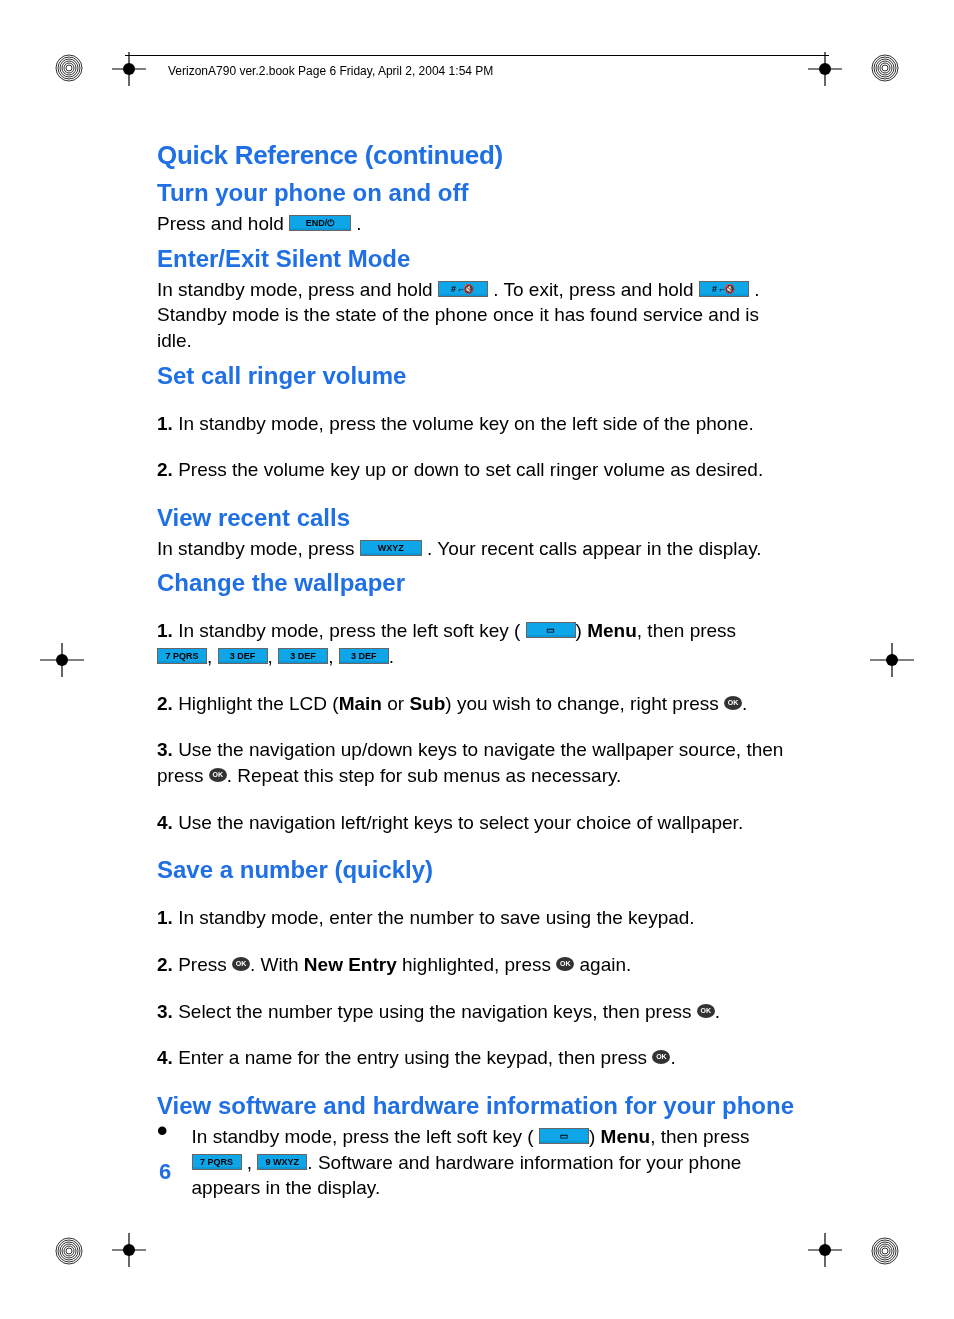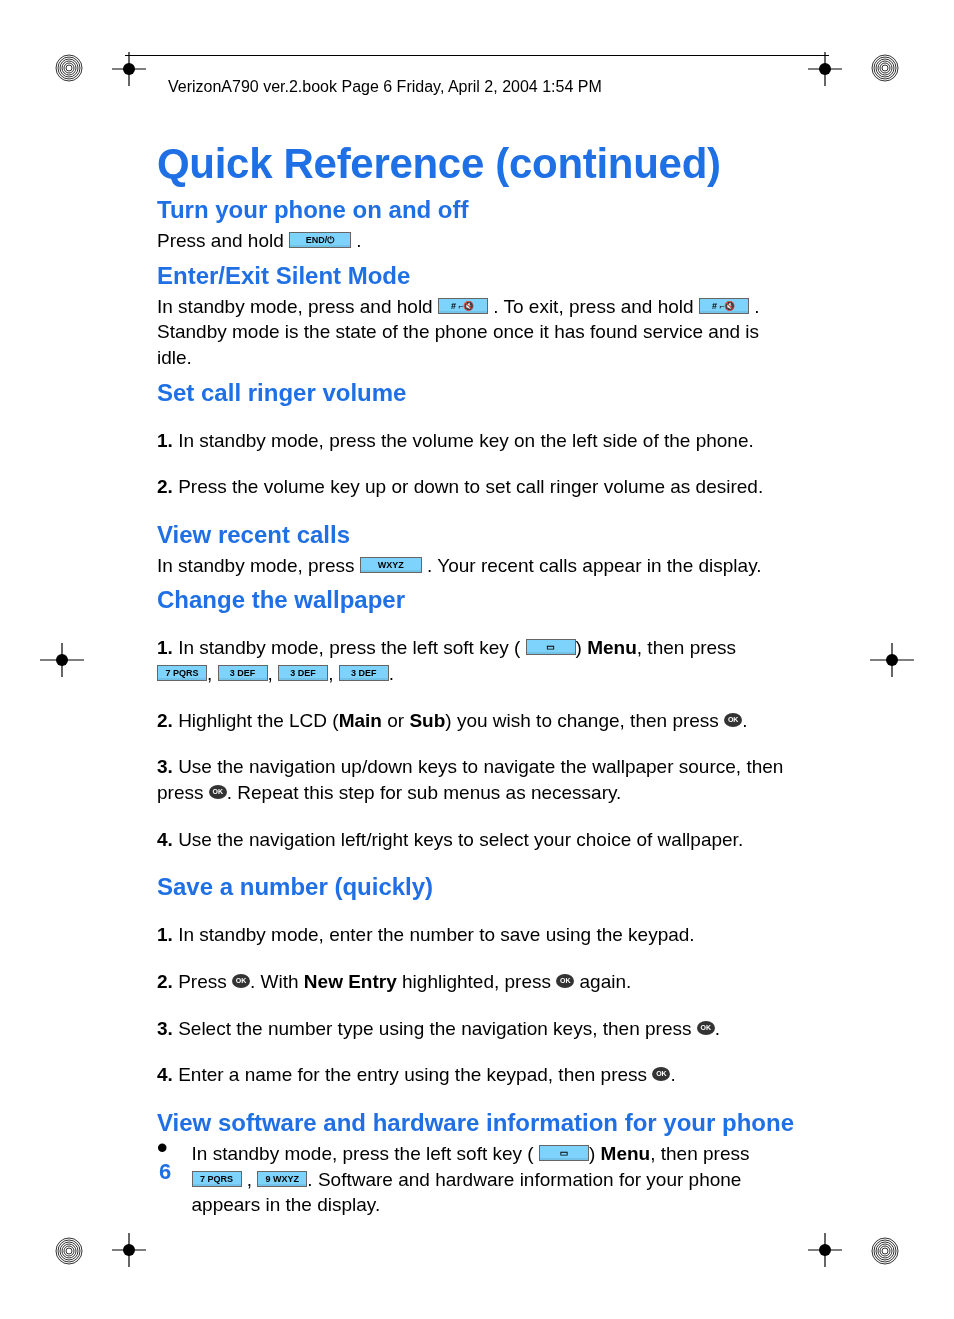--- a/index.html
+++ b/index.html
@@ -14,37 +14,37 @@
     position: relative;
   }
   .crop-marks { position: absolute; top: 0; left: 0; width: 100%; height: 100%; pointer-events: none; }
   .reg-mark { position: absolute; width: 28px; height: 28px; }
   .reg-mark circle { fill: none; stroke: #000; stroke-width: 0.8; }
   .crosshair { position: absolute; }
   .crosshair svg { display: block; }
   .crosshair line { stroke: #000; stroke-width: 1.2; }
   .crosshair circle { fill: #000; }
   .header-rule { position: absolute; left: 125px; top: 55px; width: 704px; border-top: 1px solid #000; }
-  .header-text { position: absolute; left: 168px; top: 78px; font-size: 16px; }
+  .header-text { position: absolute; left: 168px; top: 64px; font-size: 12px; }
   .content { position: absolute; left: 157px; top: 140px; width: 640px; }
-  h1 { color: #1f6fe5; font-weight: bold; font-size: 42px; margin: 0 0 4px 0; letter-spacing: -0.3px; }
+  h1 { color: #1f6fe5; font-weight: bold; font-size: 26px; margin: 0 0 4px 0; letter-spacing: -0.3px; }
   h2 { color: #1f6fe5; font-weight: bold; font-size: 24px; margin: 8px 0 4px 0; }
   p, li { line-height: 1.35; }
   p { margin: 4px 0 6px 0; }
   ol { margin: 4px 0 4px 0; padding-left: 0; list-style: none; }
   ol li { margin: 21px 0; }
   ol li .num { font-weight: bold; }
   ul { margin: 4px 0; padding-left: 0; list-style: none; }
   ul li { display: flex; gap: 24px; }
   ul li .dot { font-weight: bold; font-size: 30px; line-height: 14px; }
   .key {
     display: inline-block;
     border: 1px solid #666;
     border-radius: 0;
-    background: #7dd3fc;
+    background: #0ea5e9;
     padding: 0 6px;
     font-size: 9px;
     font-weight: bold;
     line-height: 14px;
     min-width: 36px;
     text-align: center;
     vertical-align: middle;
     box-shadow: inset 0 -2px 0 rgba(0,0,0,0.08);
     position: relative;
     top: -2px;
@@ -189,21 +189,21 @@
     <li><span class="num">1.</span>
       <span>In standby mode, press the left soft key (</span>
       <span class="key">▭</span><span>) </span><b>Menu</b><span>, then press </span>
       <br>
       <span class="key">7 PQRS</span>,
       <span class="key">3 DEF</span>,
       <span class="key">3 DEF</span>,
       <span class="key">3 DEF</span><span>.</span>
     </li>
     <li><span class="num">2.</span>
-      <span>Highlight the LCD (</span><b>Main</b><span> or </span><b>Sub</b><span>) you wish to change, then press </span>
+      <span>Highlight the LCD (</span><b>Main</b><span> or </span><b>Sub</b><span>) you wish to change, right press </span>
       <span class="ok">OK</span><span>.</span>
     </li>
     <li><span class="num">3.</span>
       <span>Use the navigation up/down keys to navigate the wallpaper source, then press </span>
       <span class="ok">OK</span><span>. Repeat this step for sub menus as necessary.</span>
     </li>
     <li><span class="num">4.</span>
       <span>Use the navigation left/right keys to select your choice of wallpaper.</span>
     </li>
   </ol>

